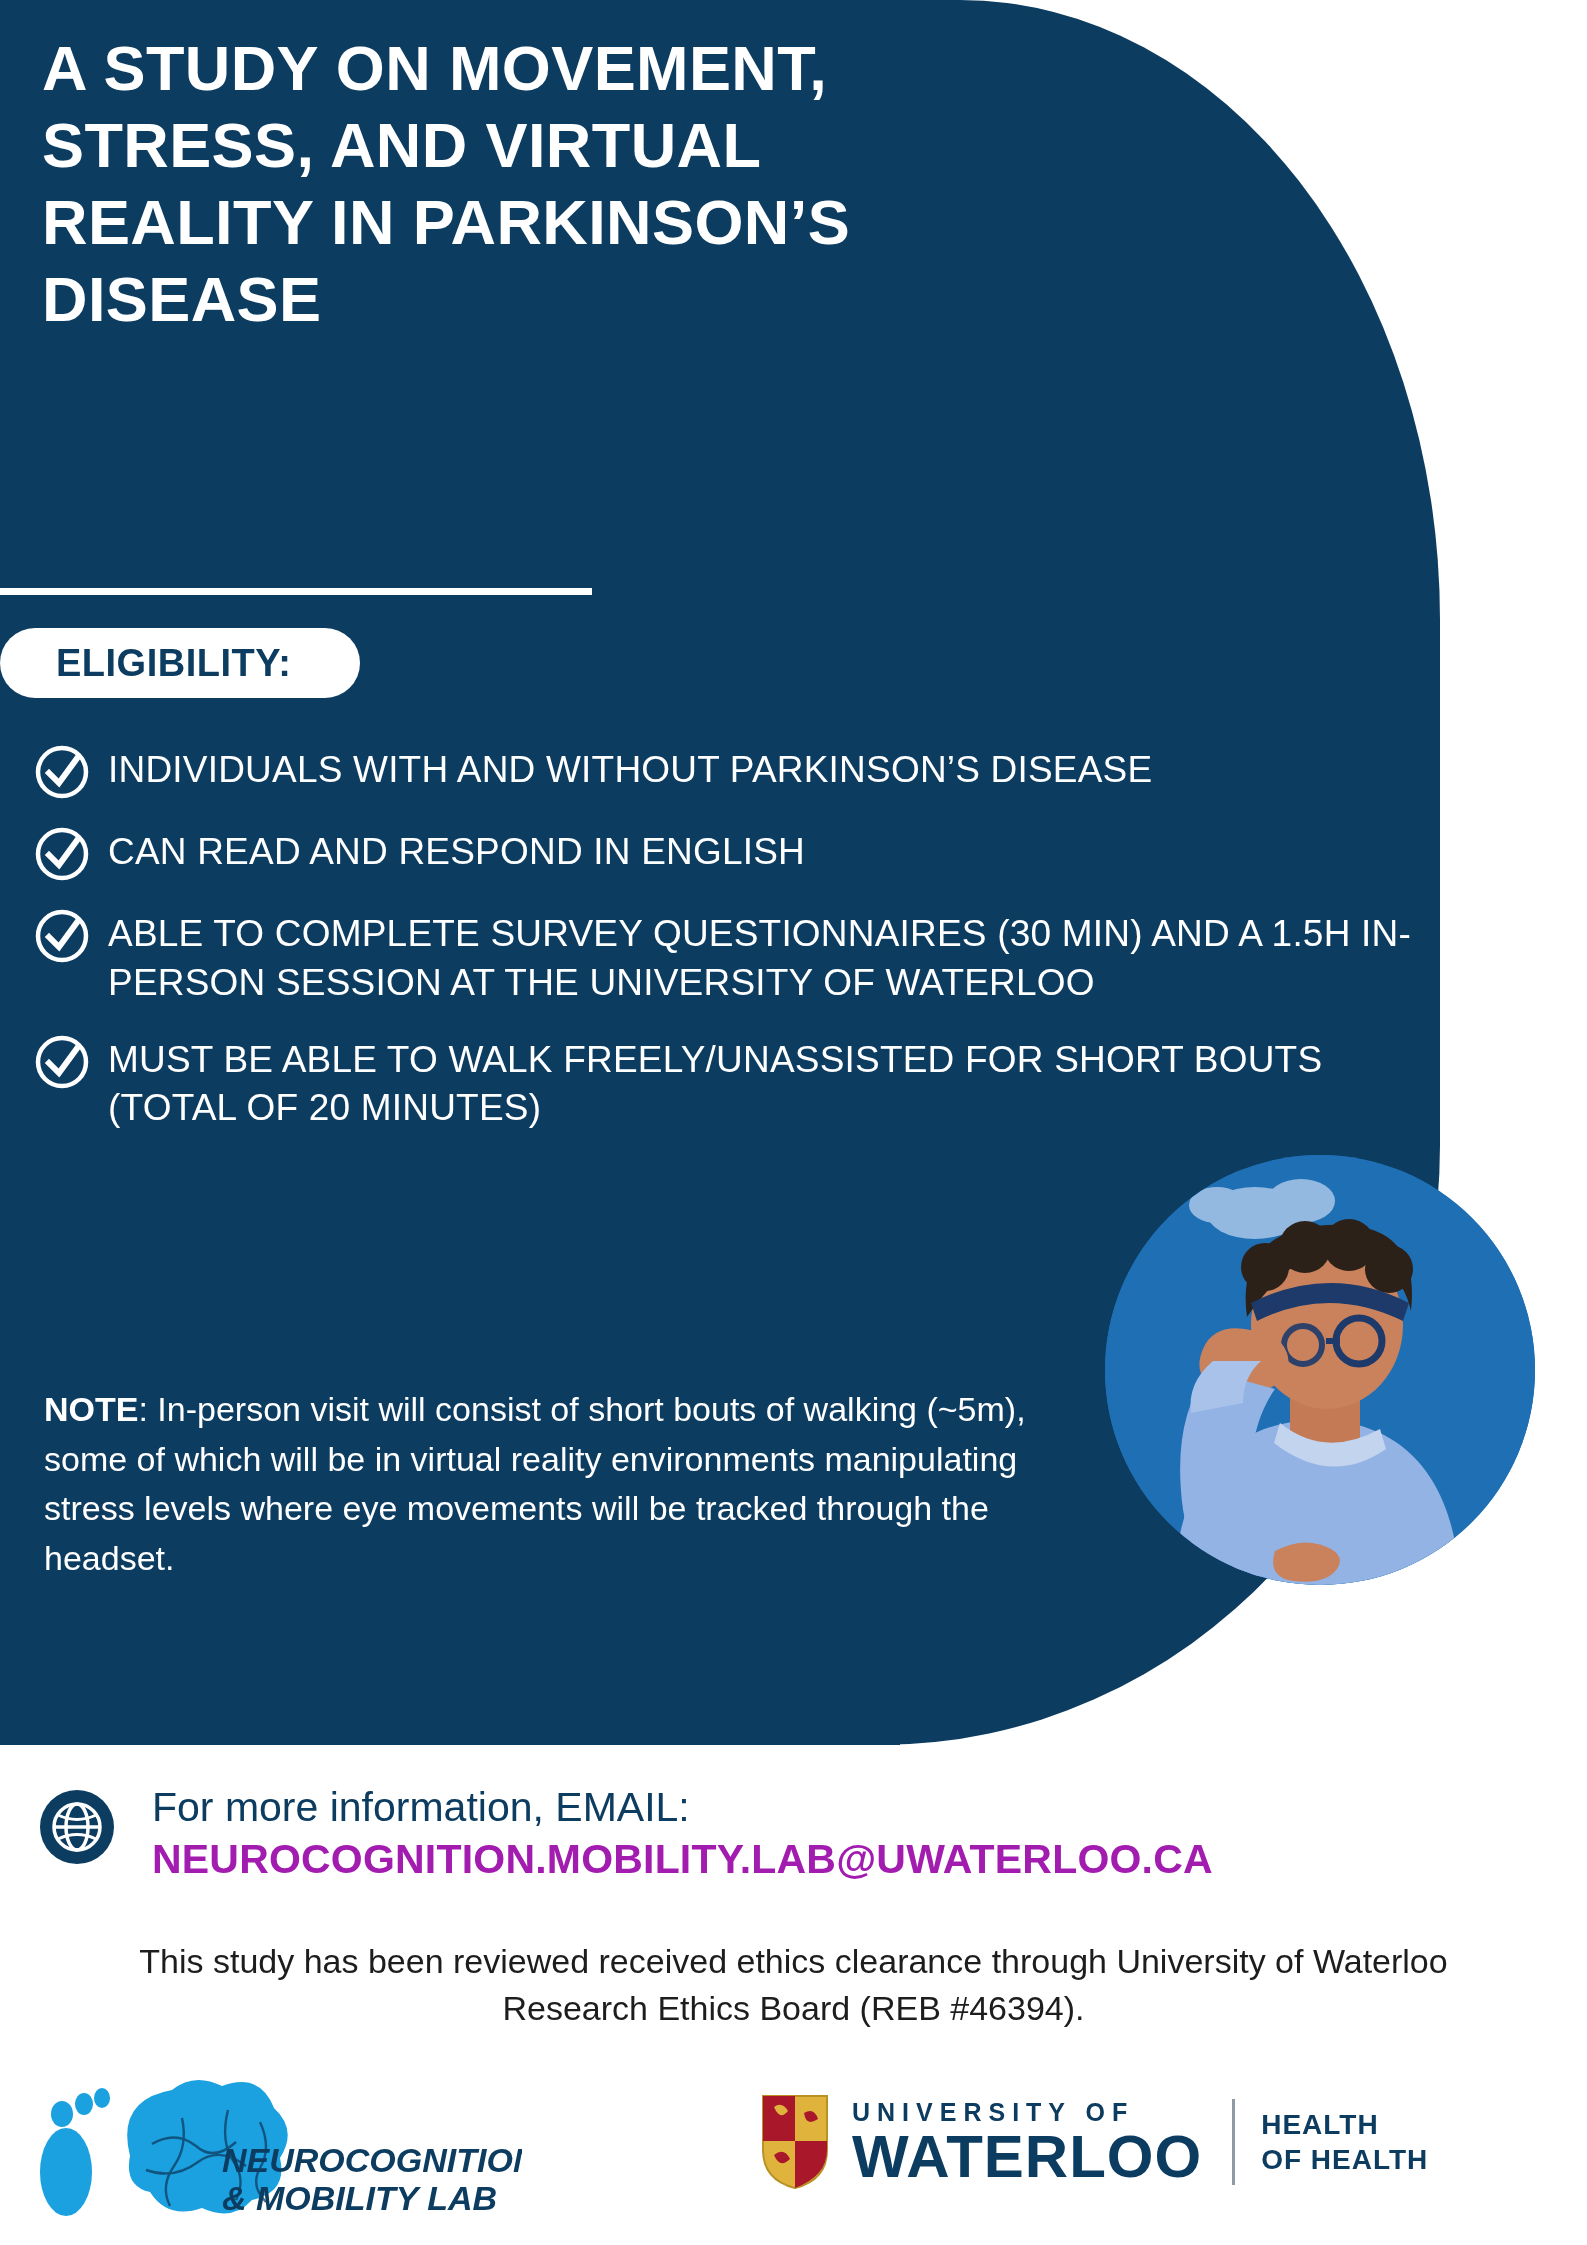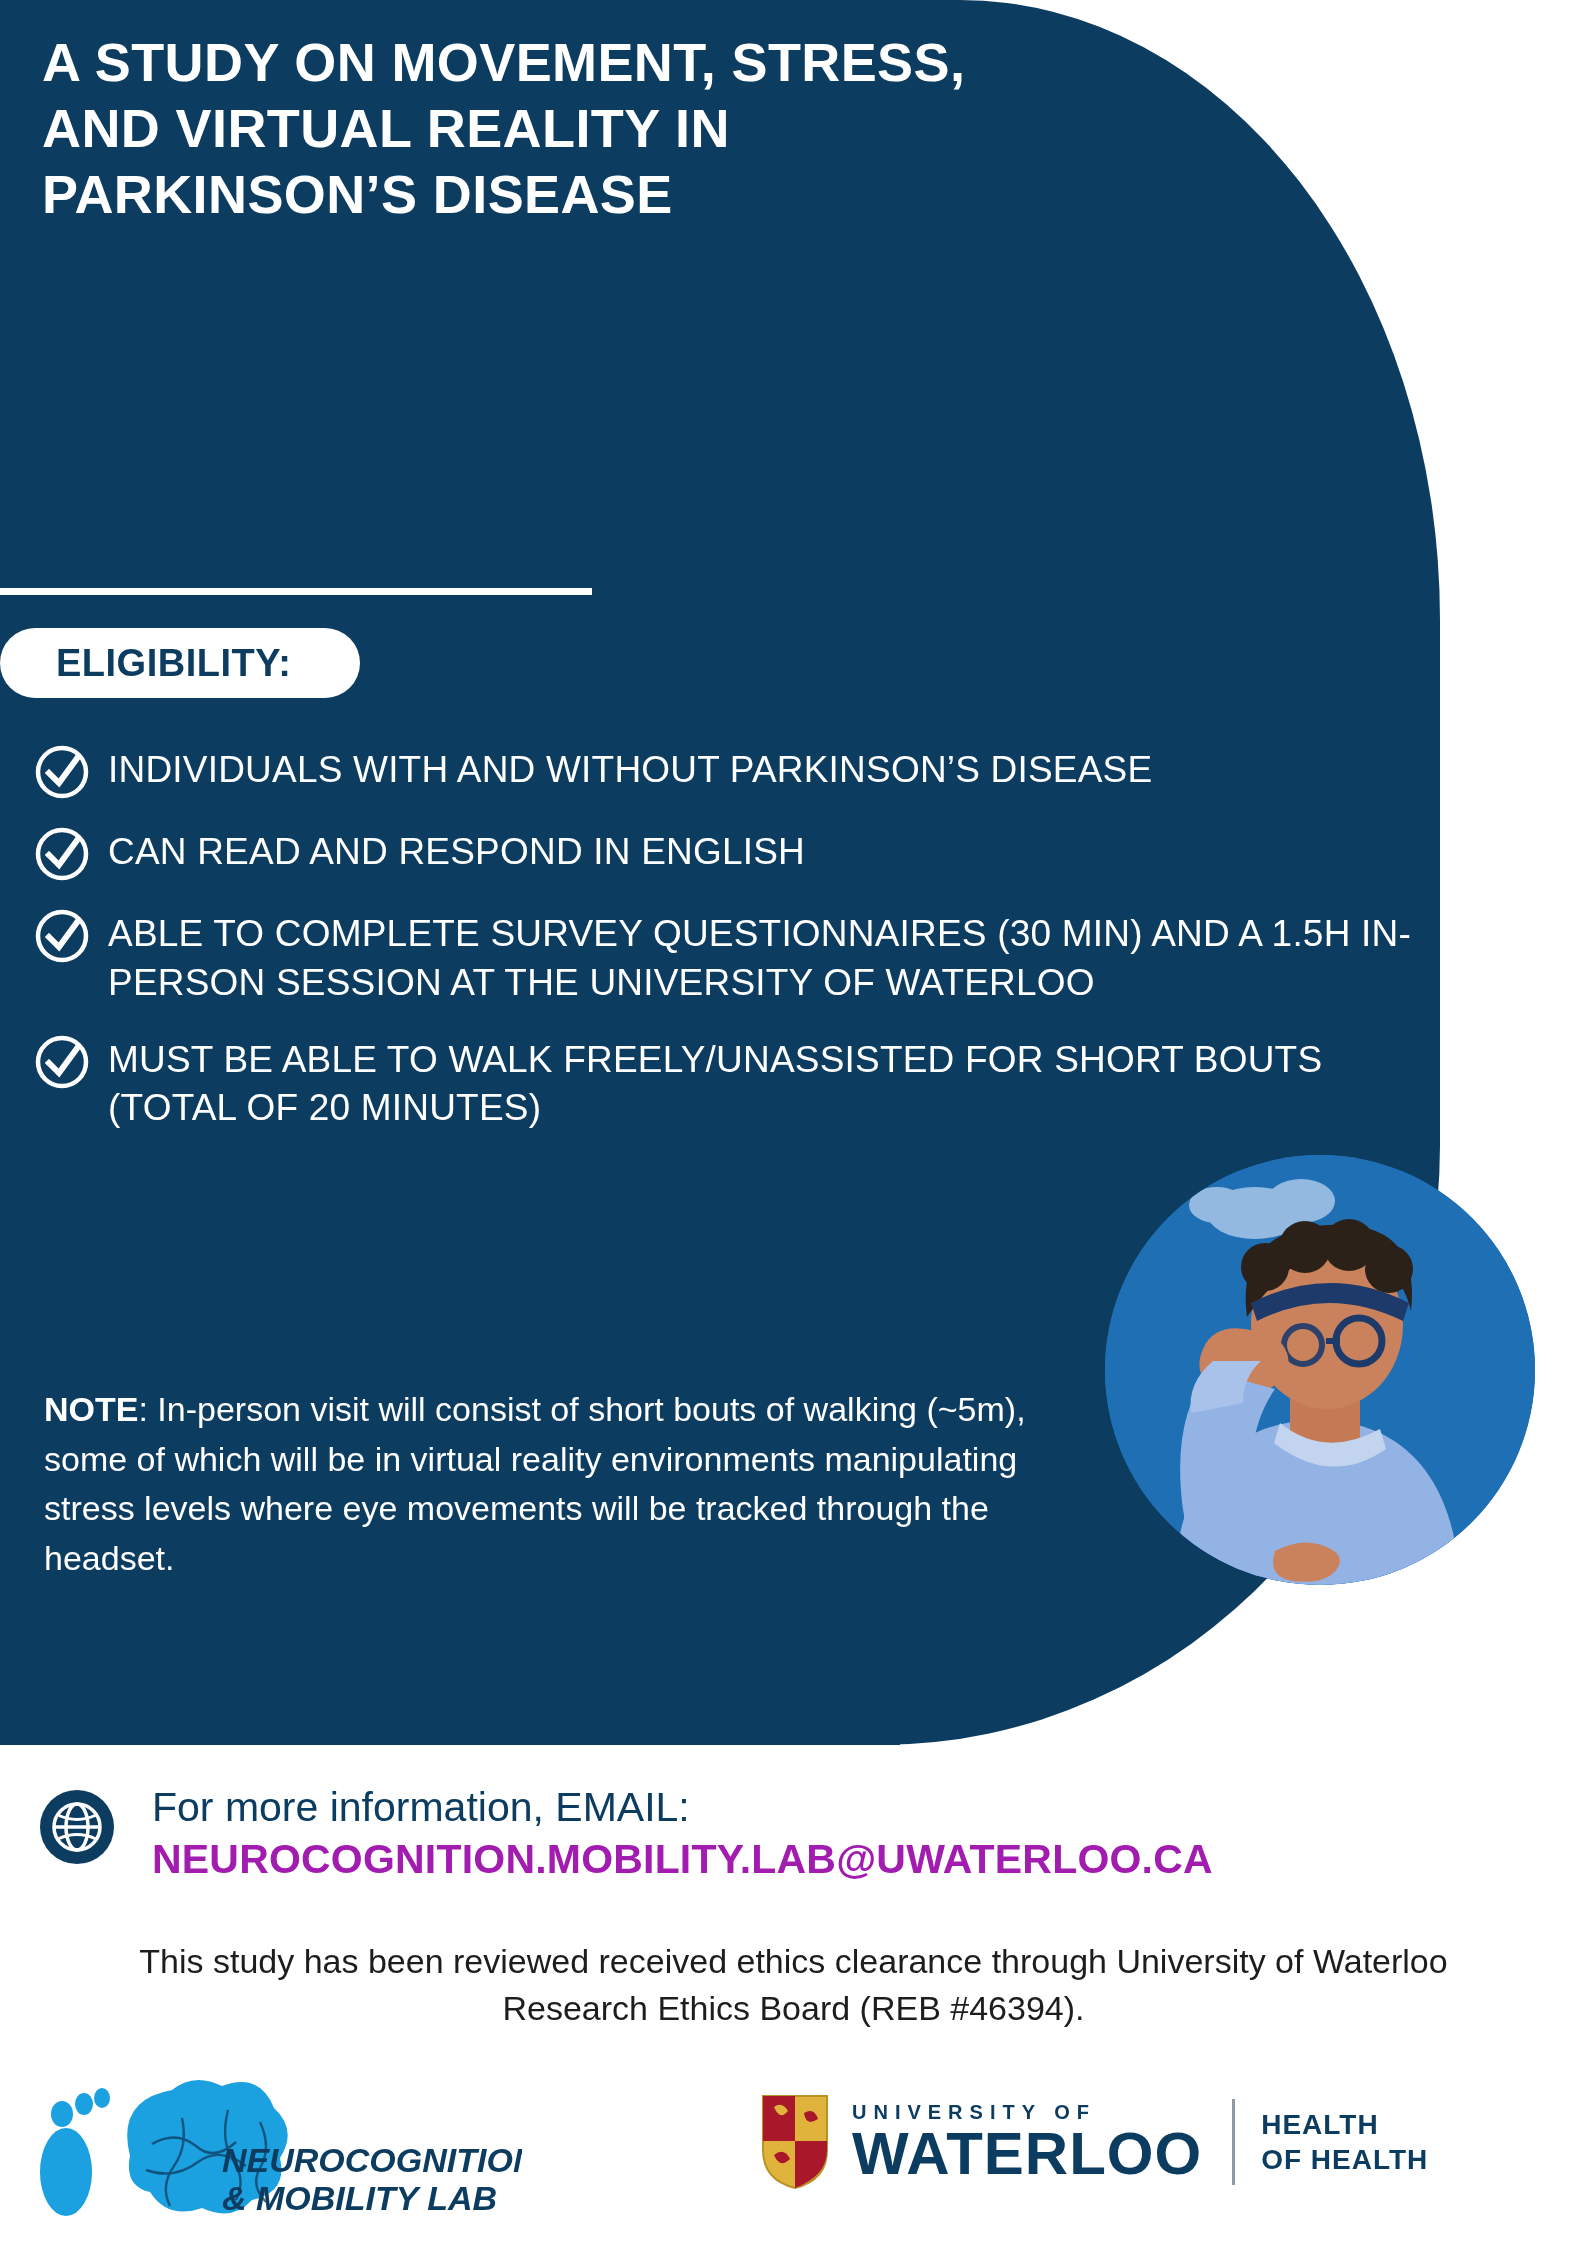--- a/index.html
+++ b/index.html
@@ -47,21 +47,21 @@
     overflow: hidden;
   }
 
   
   .title {
     position: absolute;
     left: 42px;
     top: 30px;
     width: 950px;
     color: #ffffff;
-    font-size: 54px;
+    font-size: 63px;
     line-height: 1.22;
     font-weight: bold;
     letter-spacing: 0.4px;
   }
   .title-rule {
     position: absolute;
     left: 0px;
     top: 588px;
     width: 592px;
     height: 7px;
@@ -181,21 +181,21 @@
     top: 2082px;
     width: 680px;
     height: 120px;
     display: flex;
     align-items: center;
   }
   .uw-shield { width: 70px; height: 98px; margin-right: 22px; }
   .uw-text { display: flex; flex-direction: column; }
   .uw-univ {
     color: #0d3c61;
-    font-size: 20px;
+    font-size: 25px;
     letter-spacing: 7px;
     font-weight: bold;
   }
   .uw-waterloo {
     color: #0d3c61;
     font-size: 60px;
     font-weight: bold;
     letter-spacing: 1px;
     line-height: 1.0;
   }

